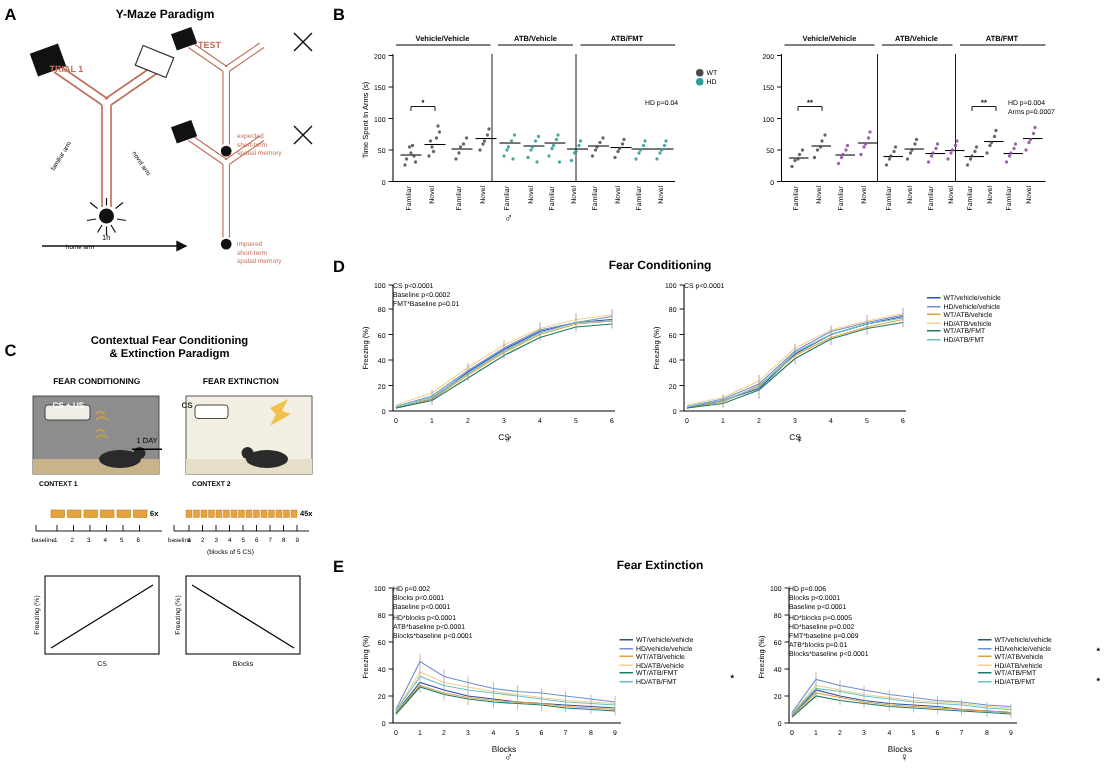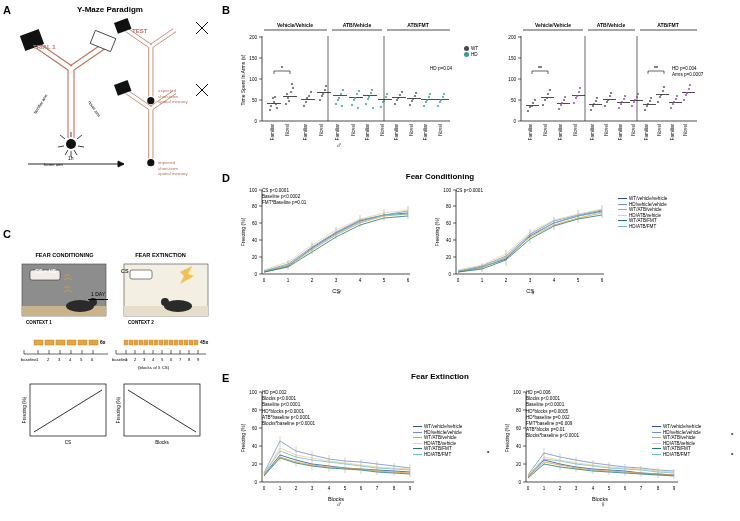--- a/index.html
+++ b/index.html
@@ -394,20 +394,22 @@
         <text class="tl" x="164" y="106" transform="rotate(-90 164 106)" text-anchor="end">Novel</text>
         <text class="tl" x="177" y="106" transform="rotate(-90 177 106)" text-anchor="end">Familiar</text>
         <text class="tl" x="190" y="106" transform="rotate(-90 190 106)" text-anchor="end">Novel</text>
       </g>
     </svg>
   </div>
   <div class="stat" style="left:672px;top:66px;">HD p=0.004
 Arms p=0.0007</div>
 
   <div class="panel-letter" style="left:3px;top:228px;">C</div>
+  <div class="ttl" style="left:18px;top:222px;width:190px;font-size:7.5px;line-height:1.25;white-space:pre;">Contextual Fear Conditioning
+&amp; Extinction Paradigm</div>
 
   <div style="position:absolute;left:22px;top:252px;width:85px;font-size:5.6px;font-weight:bold;text-align:center;">FEAR CONDITIONING</div>
   <div style="position:absolute;left:118px;top:252px;width:85px;font-size:5.6px;font-weight:bold;text-align:center;">FEAR EXTINCTION</div>
 
   <div style="position:absolute;left:20px;top:262px;width:190px;height:68px;">
     <svg width="190" height="68" viewBox="0 0 190 68">
       <rect x="2" y="2" width="84" height="52" fill="#8d8d8d" stroke="#444" stroke-width="0.6"></rect>
       <rect x="2" y="44" width="84" height="10" fill="#c9b38a"></rect>
       <rect x="10" y="8" width="30" height="10" rx="2" fill="#f0ede6" stroke="#333" stroke-width="0.6"></rect>
       <ellipse cx="60" cy="44" rx="14" ry="6" fill="#2a2a2a"></ellipse>

